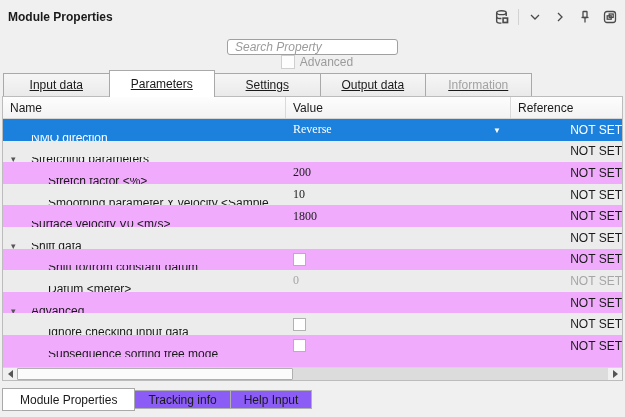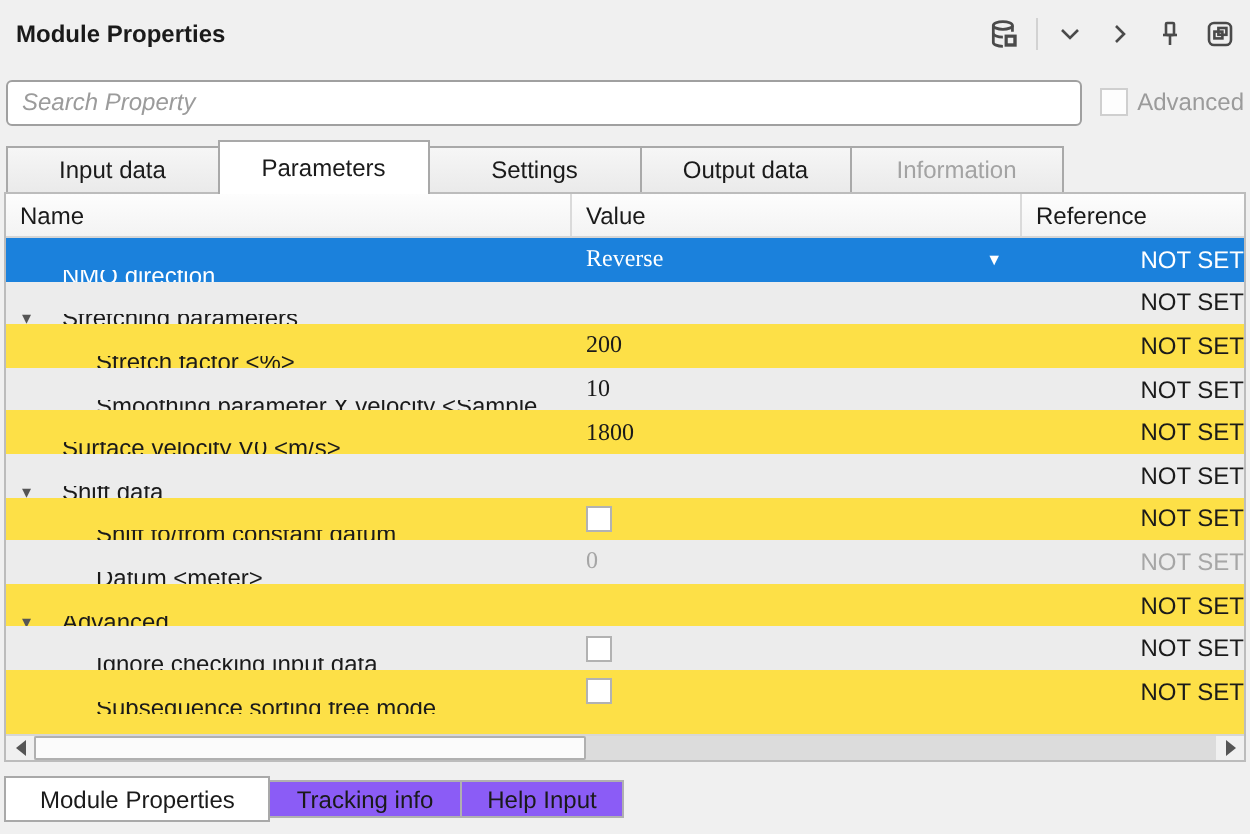--- a/index.html
+++ b/index.html
@@ -9,36 +9,36 @@
 
   
   .titlebar { position:absolute; top:0; left:0; right:0; height:34px; }
   .panel-title { position:absolute; left:8px; top:10px; font-weight:bold; font-size:12px; }
   .tool-icons { position:absolute; right:6px; top:8px; display:flex; align-items:center; gap:7px; }
   .tool-btn { width:18px; height:18px; display:flex; align-items:center; justify-content:center; cursor:default; }
   .tb-sep { width:1px; height:16px; background:#d2d2d2; }
   .tool-btn svg { stroke:#4a4a4a; fill:none; stroke-width:1.3; }
 
   
-  .searchrow { position:absolute; top:39px; left:3px; right:3px; height:24px; display:flex; align-items:center; }
+  .searchrow { position:absolute; top:39px; left:3px; right:3px; height:24px; display:flex; align-items:center;flex-direction:column; }
   .search-input { flex:1; height:23px; border:1px solid #a0a0a0; border-radius:3px; background:#fff; padding:0 7px; font-family:"Liberation Sans",sans-serif; font-size:12px; color:#333; outline:none; }
   .search-input::placeholder { color:#9b9b9b; font-style:italic; }
   .advanced { display:flex; align-items:center; gap:5px; margin-left:9px; color:#9b9b9b; }
   .adv-box { width:14px; height:14px; border:1px solid #cfcfcf; background:#fdfdfd; }
 
   
-  .toptabs { position:absolute; top:70px; left:3px; height:26px; display:flex; z-index:2; }
+  .toptabs { position:absolute; top:70px; left:3px; height:26px; display:flex; z-index:2;text-decoration:underline; }
   .ttab { width:106.5px; height:23px; margin-top:3px; margin-left:-1px; border:1px solid #a9a9a9; border-bottom:none;
           background:linear-gradient(#f6f6f6,#eaeaea); display:flex; align-items:center; justify-content:center; cursor:default; }
   .ttab:first-child { margin-left:0; }
   .ttab.active { height:27px; margin-top:0; background:#fff; position:relative; z-index:3; }
   .ttab.disabled { color:#a3a3a3; }
 
   
-  .pane { position:absolute; top:96px; left:2px; width:621px; height:285px; background:#fde047; border:1px solid #bcbcbc; }
+  .pane { position:absolute; top:96px; left:2px; width:621px; height:285px; background:#f0abfc; border:1px solid #bcbcbc; }
   .thead { display:flex; height:22px; background:linear-gradient(#fdfdfd,#f3f3f3); border-bottom:1px solid #d5d5d5; }
   .th { display:flex; align-items:center; padding-left:7px; border-right:1px solid #dadada; }
   .th-name { width:283px; }
   .th-value { width:225px;text-align:center; }
   .th-ref { flex:1; border-right:none; }
 
   .trow { display:flex; height:21.6px; align-items:stretch; }
   .trow.alt { background:#ececec; }
   .trow.sel { background:#1b81dc; color:#fff; }
   .cell { display:flex; align-items:center; position:relative; overflow:hidden; white-space:nowrap; }

